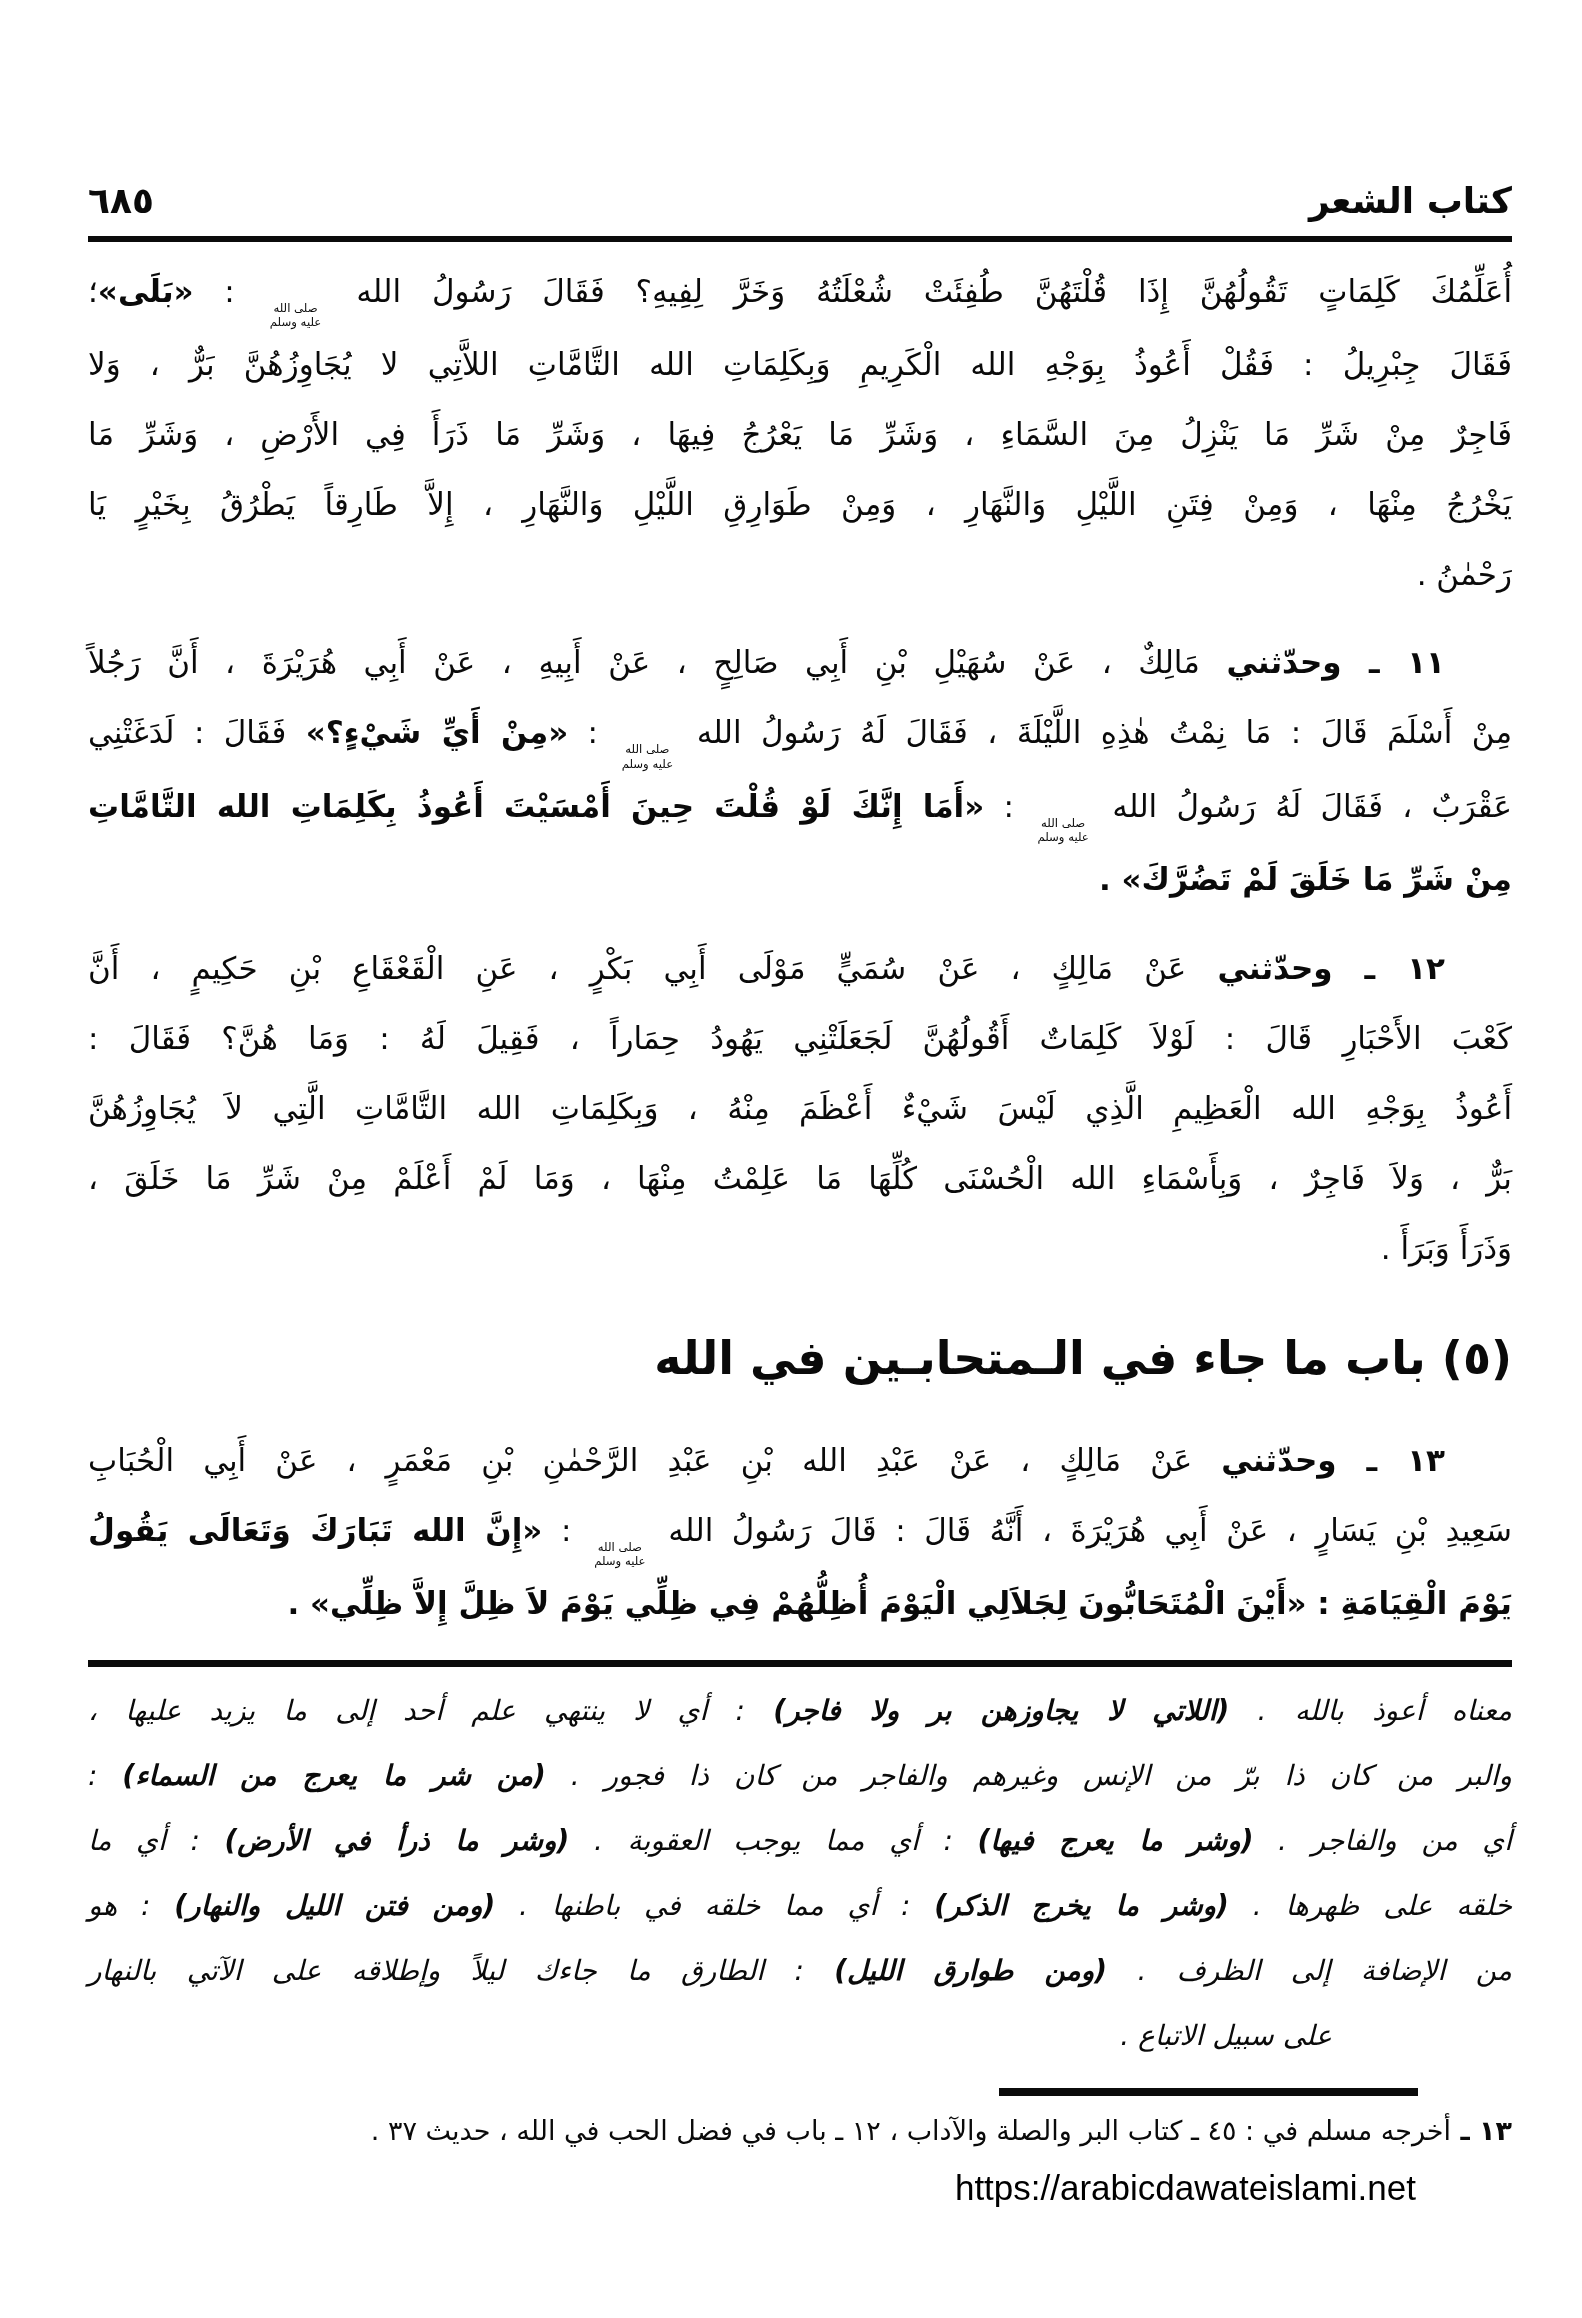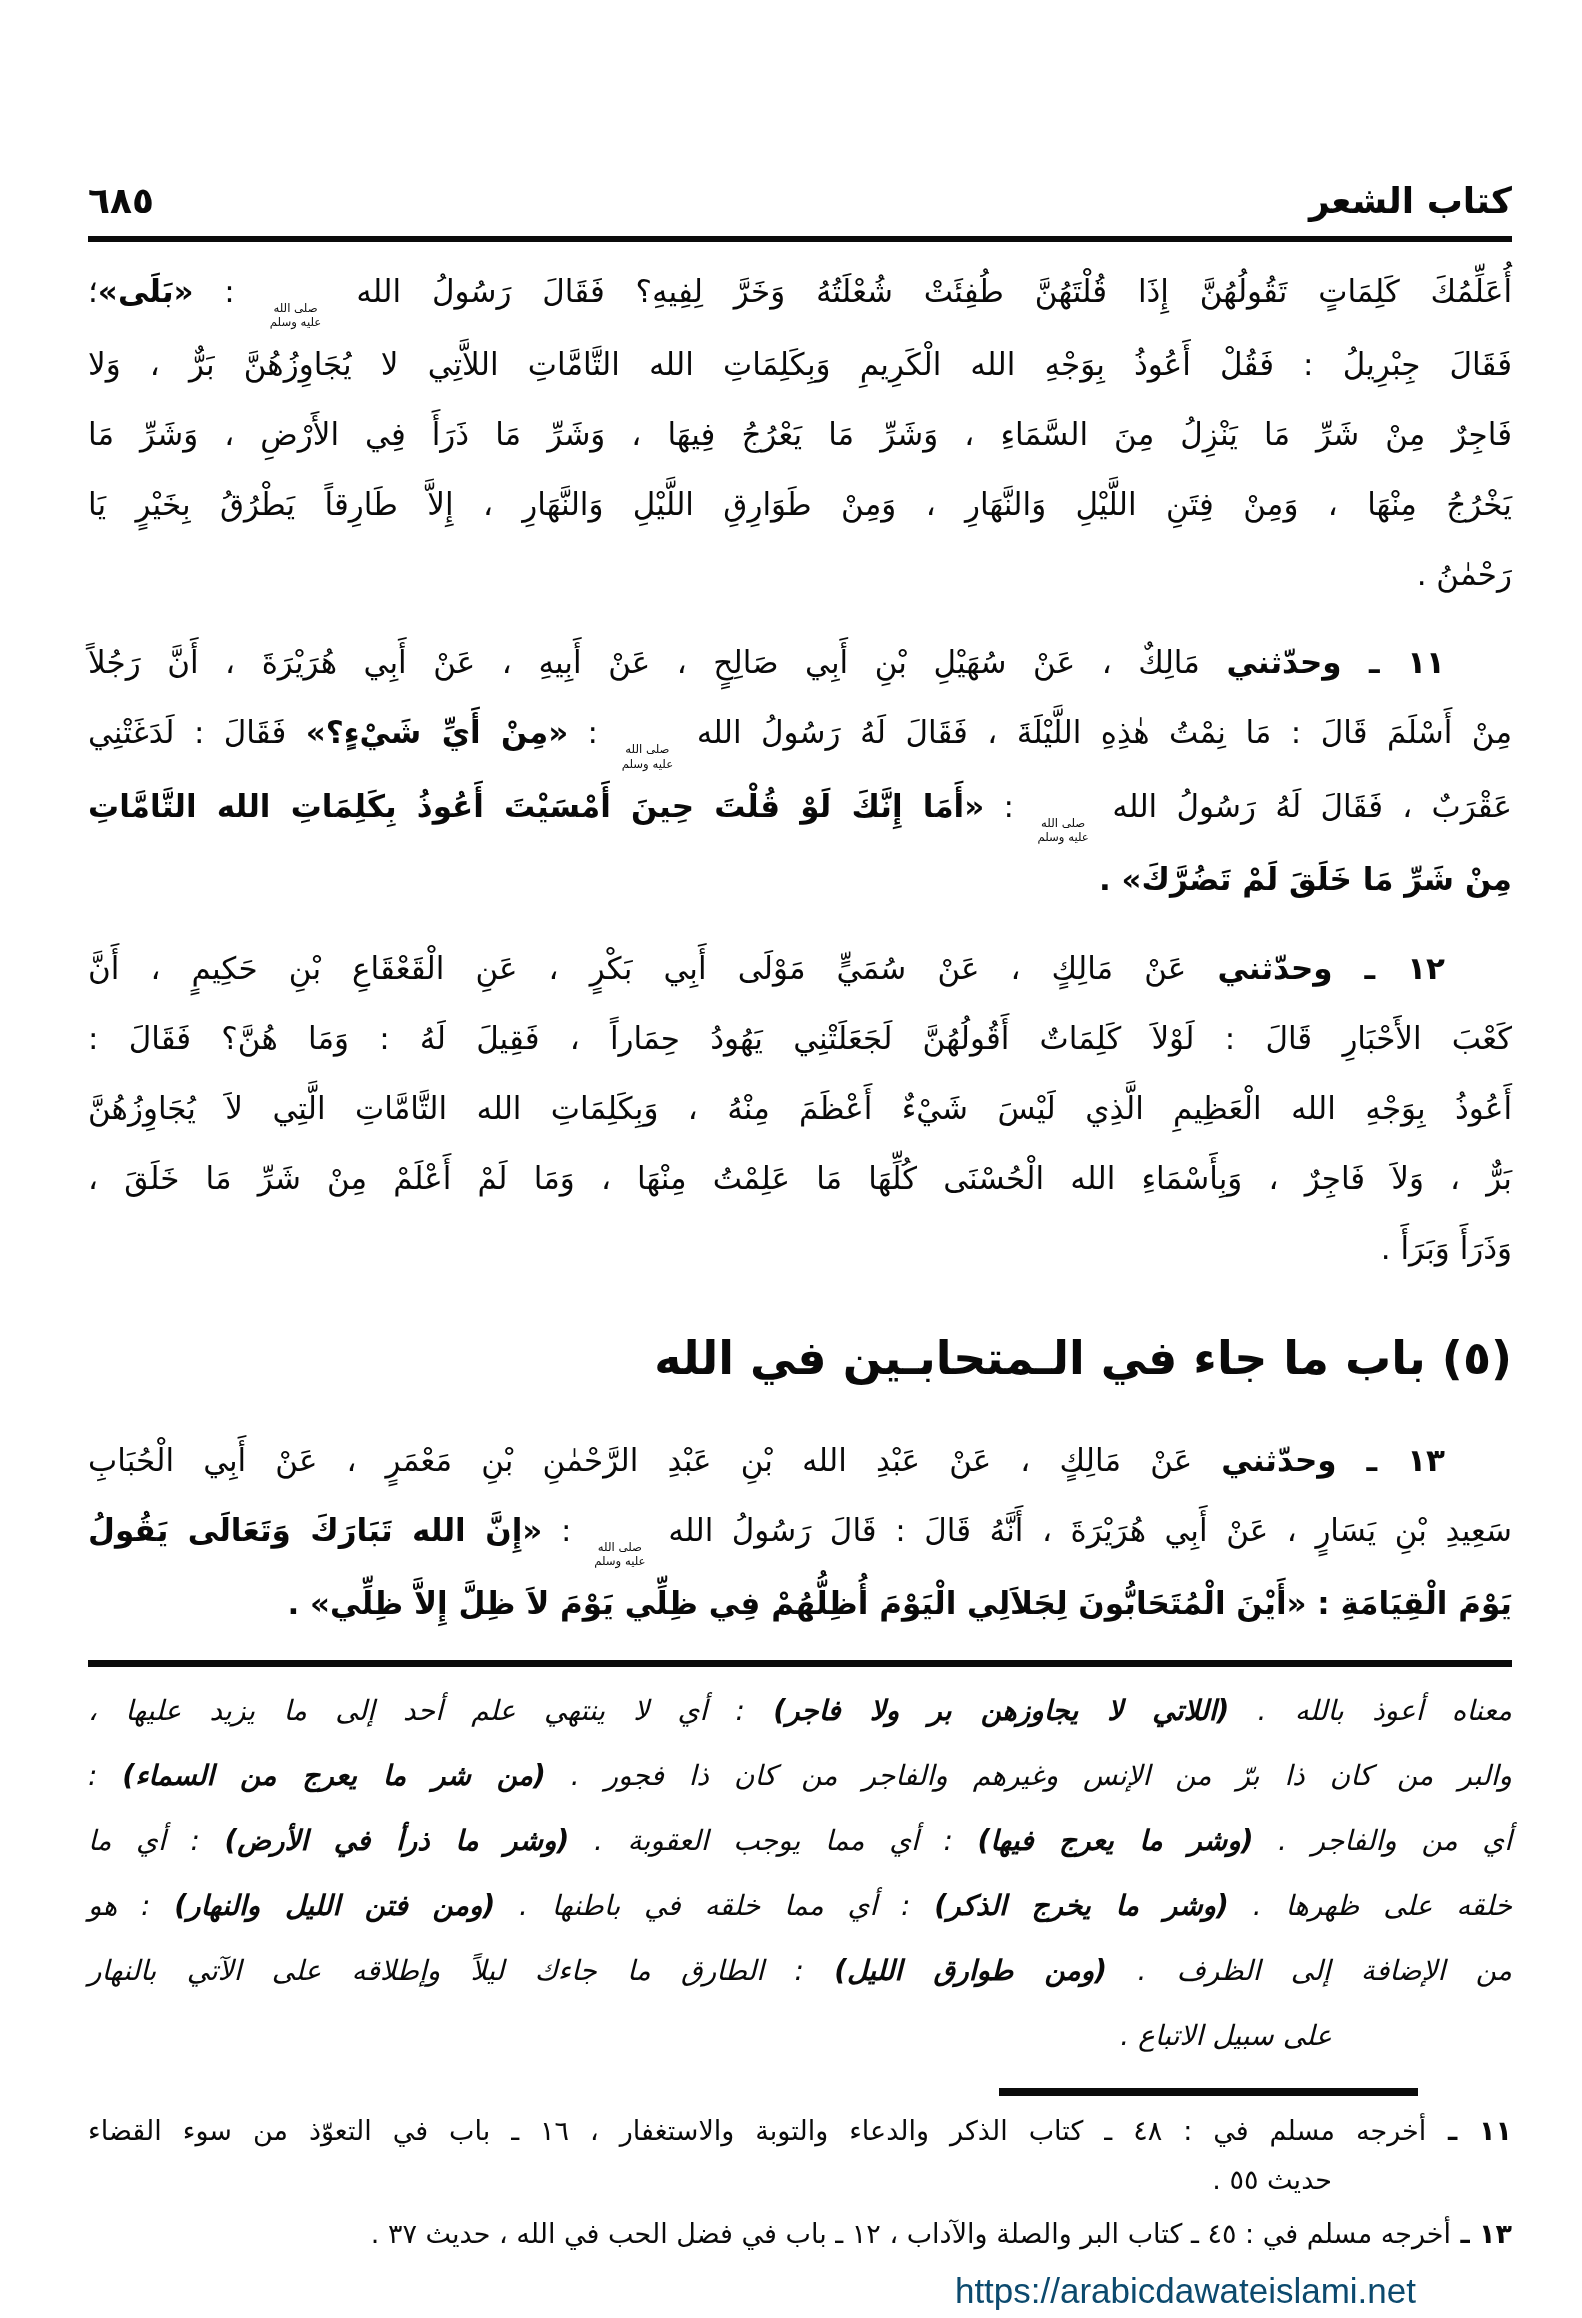--- a/index.html
+++ b/index.html
@@ -47,21 +47,21 @@
   .footnote-rule{height:7.5px;width:419px;margin:20px 94px 0 0;}
   .footnotes{margin-top:10px;font-size:27px;line-height:49px;}
   .footnote + .footnote{margin-top:5px;}
   
   .watermark{
     width:max-content;
     margin:13.4px 96px 0 0;
     direction:ltr;
     font-family:"Liberation Sans", sans-serif;
     font-size:35px;
-    color:#0c4a6e;
+    color:#000000;
     letter-spacing:0px;
   }
 </style>
 </head>
 <body>
 
 <div class="page">
   <div class="content">
 
     <header class="page-header">
@@ -120,24 +120,20 @@
         <div class="line jst"><span>أي من والفاجر . </span><span class="b">(وشر ما يعرج فيها)</span><span> : أي مما يوجب العقوبة . </span><span class="b">(وشر ما ذرأ في الأرض)</span><span> : أي ما</span></div>
         <div class="line jst"><span>خلقه على ظهرها . </span><span class="b">(وشر ما يخرج الذكر)</span><span> : أي مما خلقه في باطنها . </span><span class="b">(ومن فتن الليل والنهار)</span><span> : هو</span></div>
         <div class="line jst"><span>من الإضافة إلى الظرف . </span><span class="b">(ومن طوارق الليل)</span><span> : الطارق ما جاءك ليلاً وإطلاقه على الآتي بالنهار</span></div>
         <div class="line ind2"><span>على سبيل الاتباع .</span></div>
       </section>
 
     <div class="rule footnote-rule"></div>
 
     <section class="footnotes" id="footnotes">
         <div class="footnote">
-          <div class="line jst"><span class="b">١١ ـ </span><span>أخرجه مسلم في : ٤٨ ـ كتاب الذكر والدعاء والتوبة والاستغفار ، ١٦ ـ باب في التعوّذ من سوء القضاء</span></div>
-          <div class="line ind2"><span>حديث ٥٥ .</span></div>
-        </div>
-        <div class="footnote">
           <div class="line"><span class="b">١٣ ـ </span><span>أخرجه مسلم في : ٤٥ ـ كتاب البر والصلة والآداب ، ١٢ ـ باب في فضل الحب في الله ، حديث ٣٧ .</span></div>
         </div>
       </section>
 
     <div class="watermark">https://arabicdawateislami.net</div>
 
   </div>
 </div>
 
 

